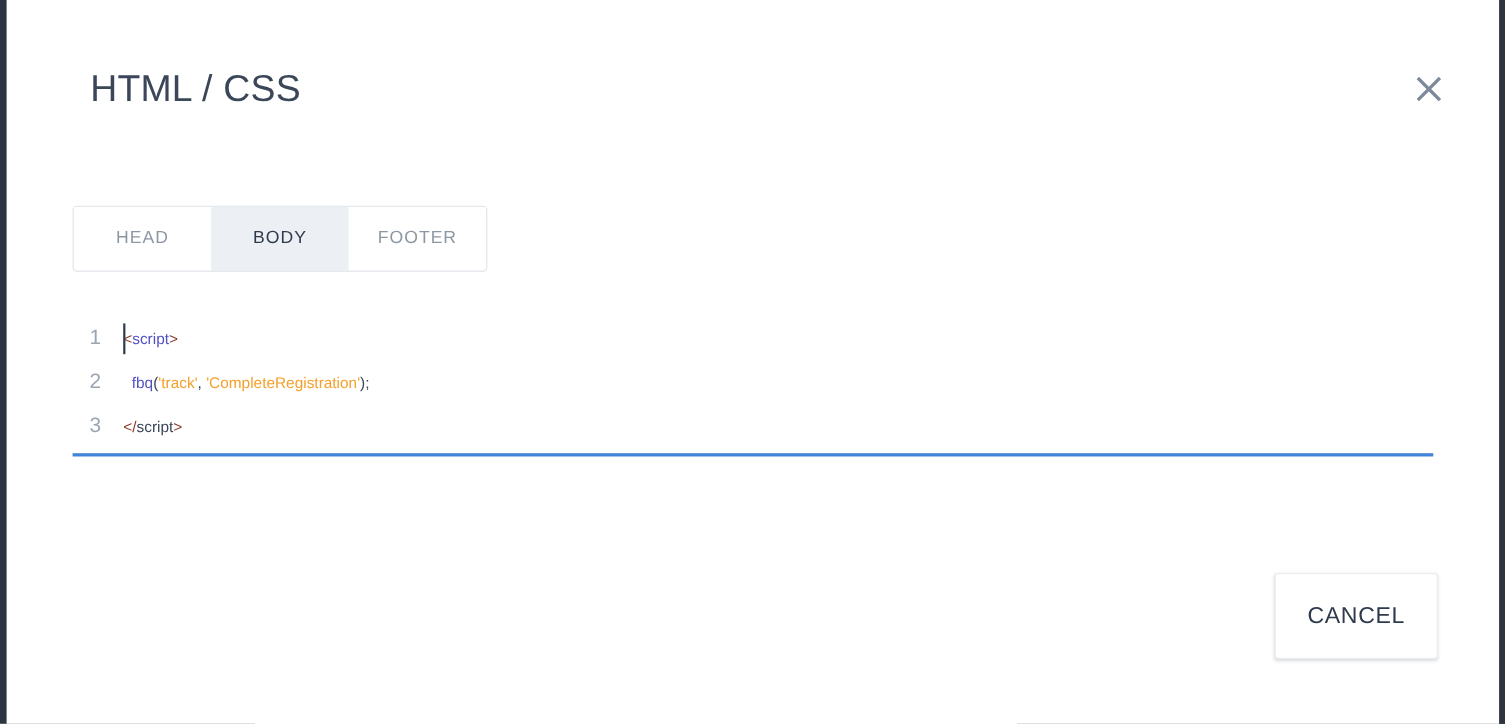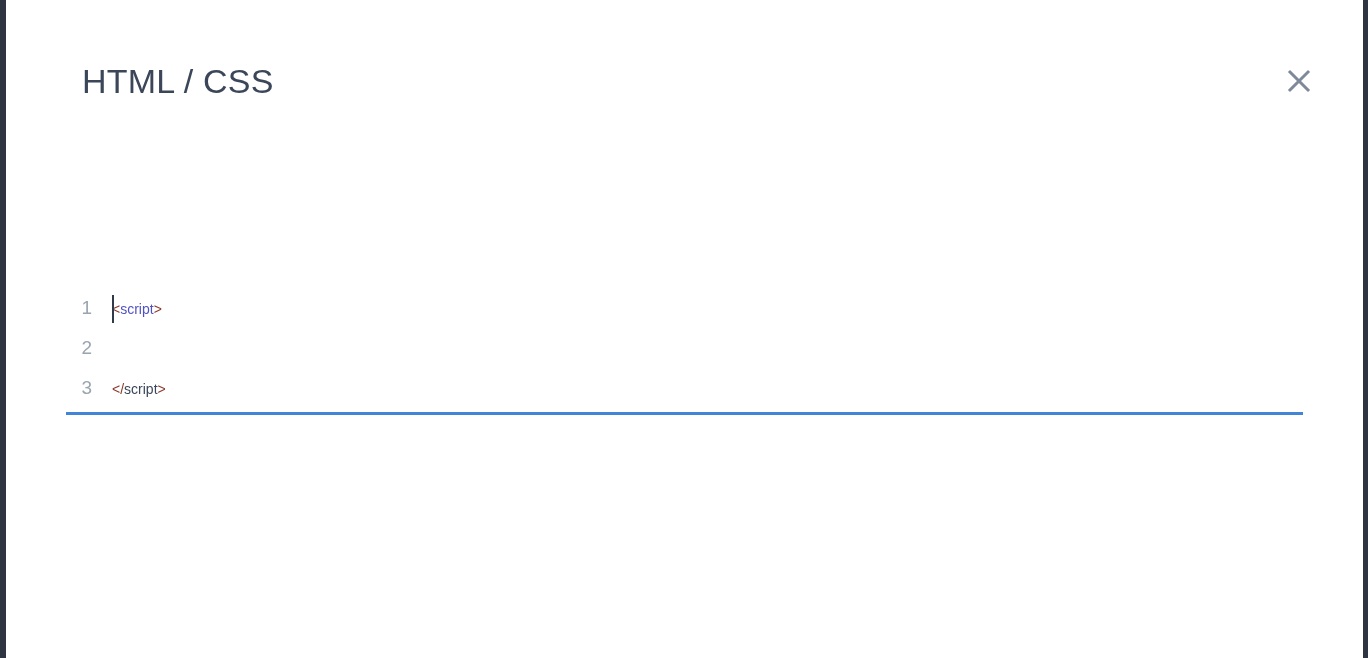--- a/index.html
+++ b/index.html
@@ -216,39 +216,46 @@
 
     <button class="close-button">
       <span>
         <svg width="30" height="30" viewBox="0 0 30 30" aria-hidden="true">
           <path d="M6 6 L24 24 M24 6 L6 24" stroke="#7e8a99" stroke-width="3" stroke-linecap="square" fill="none"></path>
         </svg>
       </span>
     </button>
   </div>
 
+  <div class="tabs">
+    <button class="tab">HEAD</button>
+    <button class="tab active">BODY</button>
+    <button class="tab">FOOTER</button>
+  </div>
 
   <div class="editor">
 
     <div class="code-line">
       <span class="line-number">1</span>
       <span class="line-content"><span class="caret"></span><span class="tok-punct">&lt;</span><span class="tok-tag">script</span><span class="tok-punct">&gt;</span></span>
     </div>
 
     <div class="code-line">
       <span class="line-number">2</span>
+      <span class="line-content"><span class="tok-plain">  </span><span class="tok-fn">fbq</span><span class="tok-plain">(</span><span class="tok-str">'track'</span><span class="tok-plain">, </span><span class="tok-str">'CompleteRegistration'</span><span class="tok-plain">);</span></span>
     </div>
 
     <div class="code-line">
       <span class="line-number">3</span>
       <span class="line-content"><span class="tok-punct">&lt;/</span><span class="tok-tag-b">script</span><span class="tok-punct">&gt;</span></span>
     </div>
 
   </div>
 
   <div class="editor-underline"></div>
 
   <div class="actions">
+    <button class="btn btn-cancel">CANCEL</button>
   </div>
 
 </div>
 
 <div class="edge-right"></div>
 
 </body></html>

